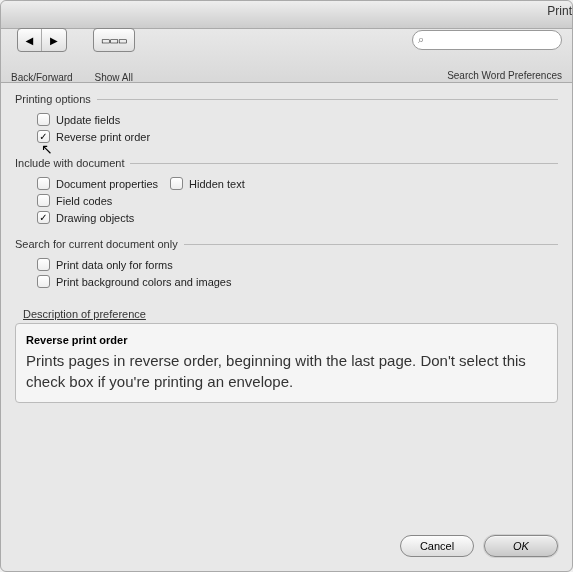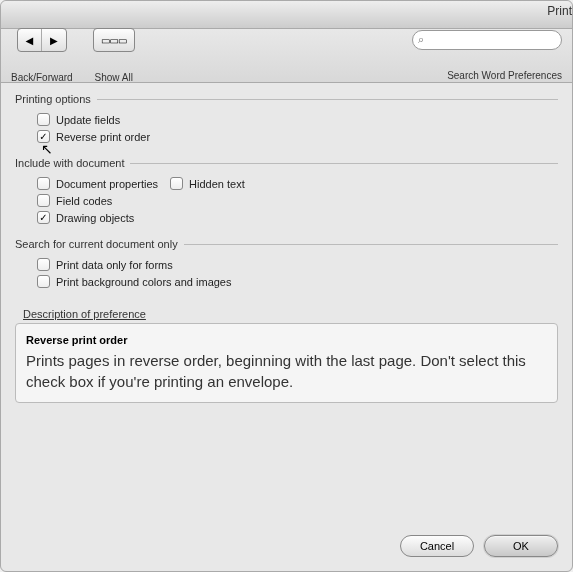--- a/index.html
+++ b/index.html
@@ -226,20 +226,21 @@
     font-size: 11px;
     cursor: pointer;
     display: flex;
     align-items: center;
     justify-content: center;
   }
   .btn.default {
     background: linear-gradient(to bottom, #f0f0f0, #c8c8c8);
     box-shadow: 0 0 0 1px rgba(0,0,0,0.1), inset 0 1px 0 rgba(255,255,255,0.5);
     font-weight: normal;
+    font-style: italic;
   }
 </style>
 </head>
 <body>
 
 <div class="window">
 
   <div class="titlebar">
     <span>Print</span>
   </div>

